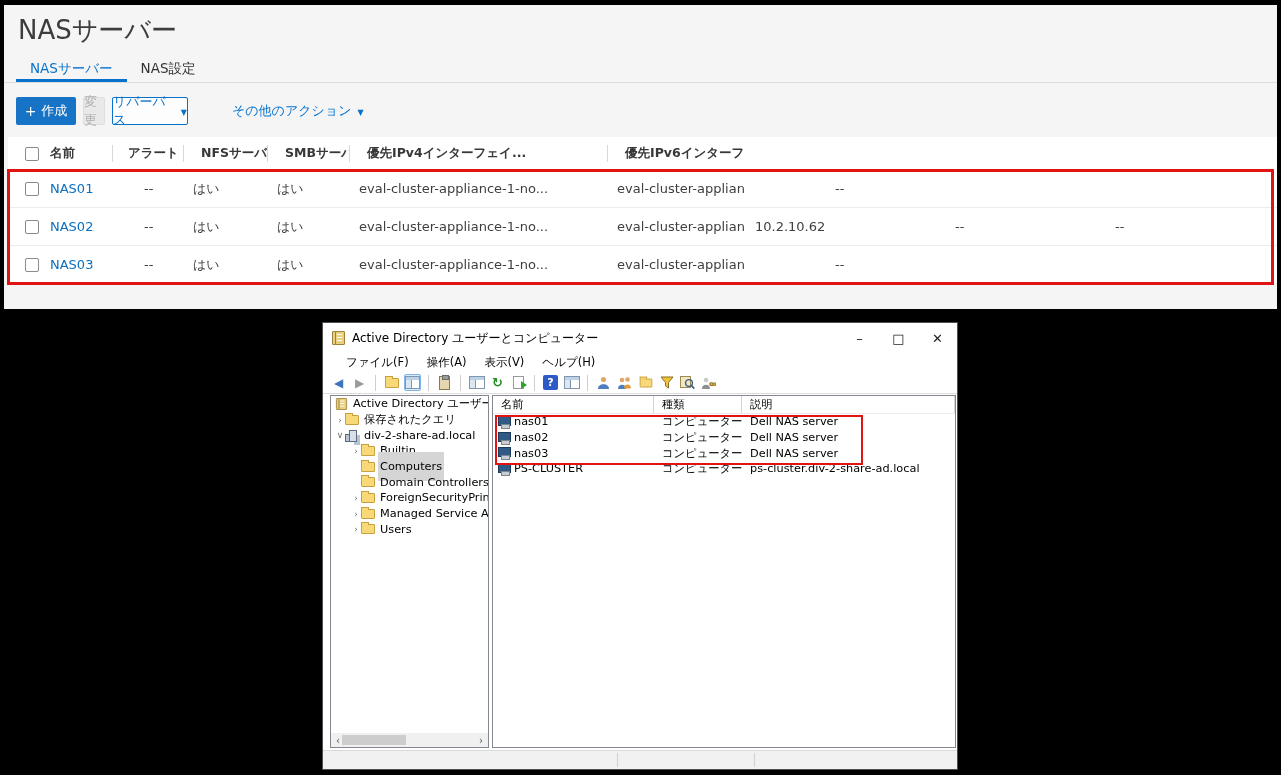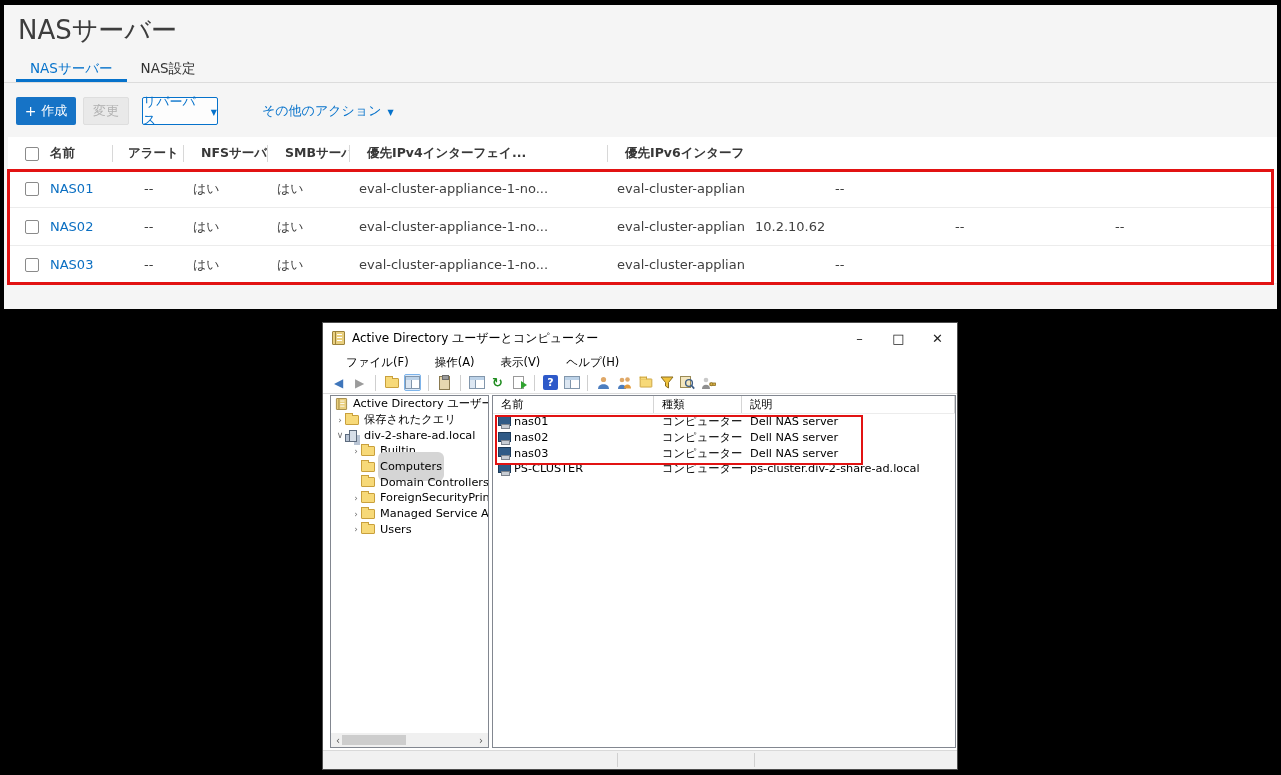--- a/index.html
+++ b/index.html
@@ -14,21 +14,21 @@
   .nas-tabs { position:absolute; left:0; top:50px; width:100%; height:28px;
               border-bottom:1px solid #dcdcdc; padding-left:12px; display:flex; }
   .nas-tab { font-size:13.5px; padding:5px 14px 6px 14px; color:#333; cursor:pointer; }
   .nas-tab.active { color:#0672cb; border-bottom:3px solid #0672cb; }
   .nas-actions { position:absolute; left:0; top:88px; width:100%; height:36px;
                  display:flex; align-items:center; padding-left:12px; }
   .btn { height:28px; font-size:13px; border-radius:2px; display:inline-flex;
          align-items:center; justify-content:center; cursor:pointer; }
   .btn-create { background:#1673c6; color:#fff; width:60px; margin-right:7px; }
   .btn-create .plus { margin-right:5px; font-size:14px; }
-  .btn-modify { background:#e9e9e9; color:#b0b0b0; width:46px; border:1px solid #dedede; margin-right:13px; }
+  .btn-modify { background:#e9e9e9; color:#b0b0b0; width:22px; border:1px solid #dedede; margin-right:7px; }
   .btn-repurpose { background:#fdfdfd; color:#0672cb; border:1px solid #0672cb; width:76px; gap:6px; }
   .link-actions { margin-left:44px; color:#0672cb; font-size:13px; cursor:pointer;
                   display:inline-flex; align-items:center; gap:6px; }
   .caret { font-size:8px; position:relative; top:1px; }
 
   .nas-table { position:absolute; left:4px; top:132px; width:1269px; background:#fff; }
   .nas-grid { display:grid;
     grid-template-columns:104px 71px 84px 82px 258px 138px 120px 118px minmax(0,1fr); }
   .nas-thead { height:33px; background:#fff; }
   .nas-thead .hcell { font-size:12.5px; font-weight:bold; color:#383838;
@@ -55,21 +55,21 @@
   
   .ad-window { position:absolute; left:322px; top:322px; width:636px; height:448px;
                background:#fff; border:1px solid #4d4d4d; font-size:11.5px; color:#000; }
   .ad-titlebar { position:absolute; left:0; top:0; width:100%; height:30px;
                  display:flex; align-items:center; padding-left:9px; }
   .ad-title { font-size:12px; margin-left:7px; color:#000; }
   .ad-controls { position:absolute; right:0; top:0; height:30px; display:flex; }
   .ad-ctl { width:39px; height:30px; display:flex; align-items:center; justify-content:center;
             font-size:13px; color:#222; cursor:pointer; }
   .ad-menubar { position:absolute; left:0; top:30px; width:100%; height:19px;
-                display:flex; align-items:center; padding-left:14px; gap:8px; }
+                display:flex; align-items:center; padding-left:14px; gap:0; }
   .ad-menu-item { font-size:11.5px; padding:0 9px; cursor:pointer; }
   .ad-toolbar { position:absolute; left:0; top:49px; width:100%; height:22px;
                 display:flex; align-items:center; padding-left:7px; gap:4px;
                 border-bottom:1px solid #dcdcdc; }
   .tsep { width:1px; height:16px; background:#cfcfcf; margin:0 3px; }
   .tbico { width:17px; height:17px; display:flex; align-items:center; justify-content:center;
            cursor:pointer; position:relative; }
   .t-back { color:#3f76bb; font-size:12px; }
   .t-fwd { color:#9b9b9b; font-size:12px; }
   .t-refresh { color:#1f8c1f; font-size:13px; font-weight:bold; }
@@ -111,21 +111,21 @@
   .ico-computer::after { content:""; position:absolute; left:3px; top:8px; width:7px; height:3px;
               background:#c8cdd4; border:1px solid #7d848e; }
 
   .ad-main { position:absolute; left:0; top:72px; width:100%; height:353px; background:#fff; }
   .tree-panel { position:absolute; left:7px; top:0; width:159px; height:353px;
                 border:1px solid #828790; background:#fff; overflow:hidden; }
   .tree-row { height:15.7px; display:flex; align-items:center; font-size:11.3px;
               white-space:nowrap; cursor:pointer; }
   .tree-chevron { width:10px; text-align:center; font-size:9px; color:#6d6d6d; flex:0 0 auto; }
   .tree-label { margin-left:5px; overflow:hidden; }
-  .tree-label.sel { background:#d5d5d5; padding:8px 2px; margin-left:3px;border-radius:6px; }
+  .tree-label.sel { background:#d5d5d5; padding:8px 2px; margin-left:3px; }
   .ind1 { padding-left:4px; } .ind2 { padding-left:20px; }
   .tree-hscroll { position:absolute; left:0; bottom:0; width:157px; height:14px;
                   background:#f0f0f0; display:flex; align-items:center; }
   .hs-arrow { width:14px; text-align:center; font-size:10px; color:#555; cursor:pointer; }
   .hs-right { position:absolute; right:0; }
   .hs-thumb { position:absolute; left:11px; width:64px; height:10px; background:#cdcdcd; cursor:pointer; }
 
   .list-panel { position:absolute; left:169px; top:0; width:464px; height:353px;
                 border:1px solid #828790; background:#fff; overflow:hidden; }
   .list-header { display:grid; grid-template-columns:161px 88px 1fr; height:18px;

